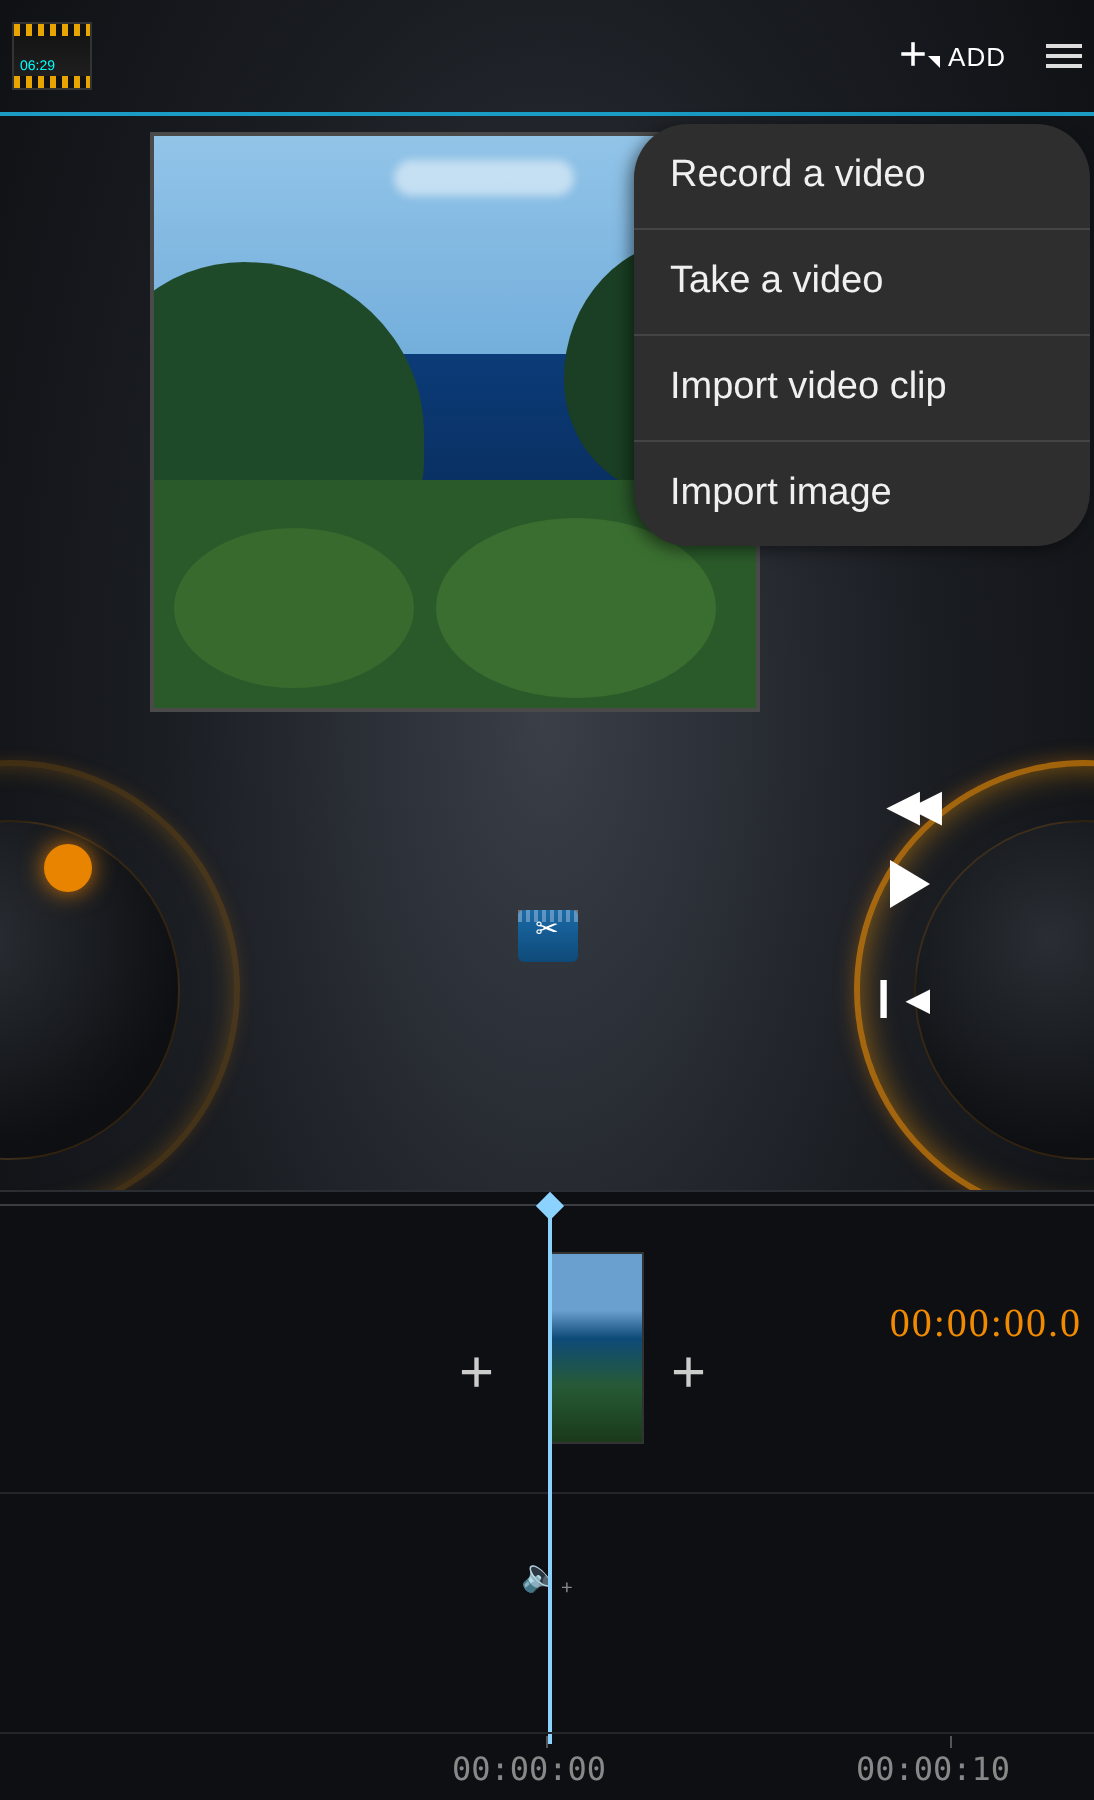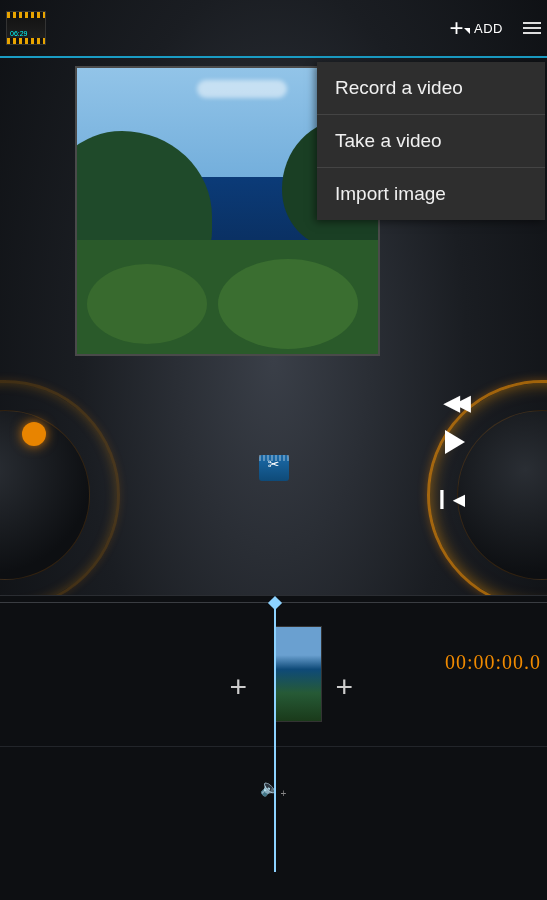--- a/index.html
+++ b/index.html
@@ -73,20 +73,21 @@
   .bush2 { position:absolute; bottom:5px; right:20px; width:140px; height:90px; background:#3a6e30; border-radius:50%;}
 
   
   .dropdown {
     position: absolute;
     top: 62px; right: 2px;
     width: 228px;
     background: #2e2e2e;
     z-index: 10;
     box-shadow: -2px 2px 8px rgba(0,0,0,0.5);
+    border-radius: 27px;
   }
   .dropdown-item {
     padding: 15px 18px;
     font-size: 19px;
     color: #f0f0f0;
     border-bottom: 1px solid #444;
     cursor: pointer;
   }
   .dropdown-item:last-child { border-bottom: none; }
 
@@ -196,20 +197,21 @@
       <div class="hill2"></div>
       <div class="fore"></div>
     <div class="bush1"></div>
       <div class="bush2"></div>
   </div>
 </div>
 
 <div class="dropdown">
   <div class="dropdown-item">Record a video</div>
   <div class="dropdown-item">Take a video</div>
+  <div class="dropdown-item">Import video clip</div>
   <div class="dropdown-item">Import image</div>
 </div>
 
 <div class="controls-row">
   <div class="wheel wheel-left">
     <div class="wheel-ring"></div>
       <div class="wheel-inner"></div>
     <div class="wheel-dot"></div>
   </div>
   <div class="wheel wheel-right">
@@ -231,13 +233,19 @@
   <div class="tl-topline"></div>
   <div class="tc-orange">00:00:00.0</div>
   <div class="clip-row">
     <div class="handle handle-l">+</div>
     <div class="clip-thumb"></div>
     <div class="handle handle-r">+</div>
   </div>
   <div class="track2"></div>
   <div class="audio-icon">🔈<span style="font-size:10px;vertical-align:sub">+</span></div>
   <div class="tl-playhead"></div>
+  <div class="ruler">
+    <span class="ruler-lbl" style="left:226px">00:00:00</span>
+    <span class="ruler-lbl" style="left:428px">00:00:10</span>
+    <span class="tick" style="left:273px"></span>
+    <span class="tick" style="left:475px"></span>
+  </div>
 </div>
 
 </body></html>

